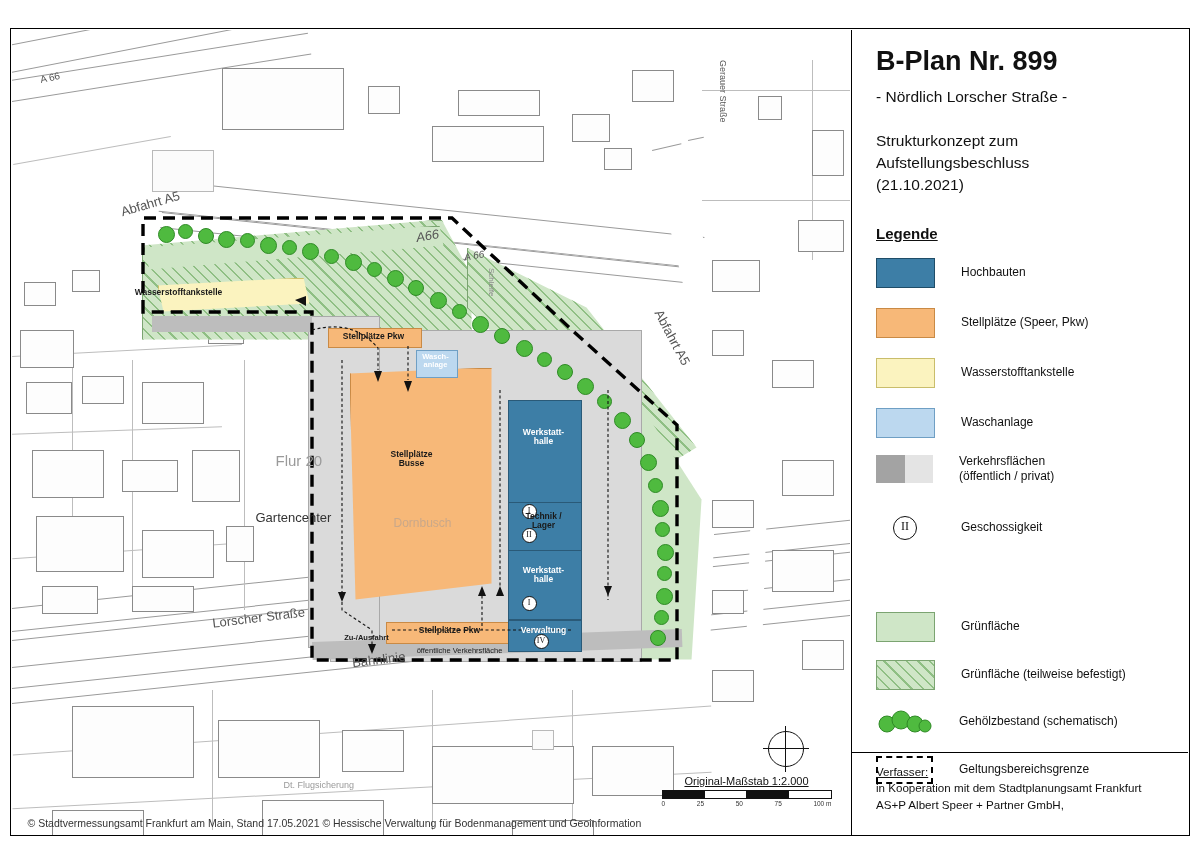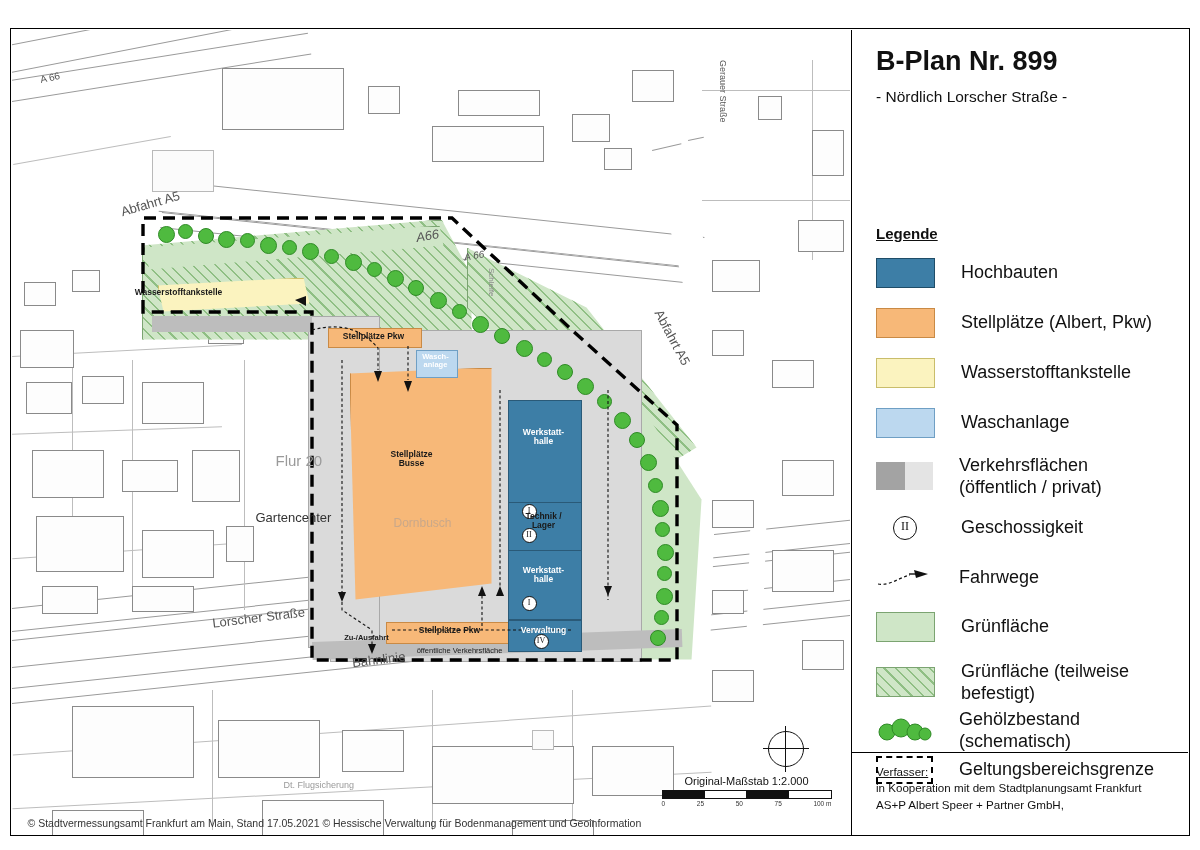--- a/index.html
+++ b/index.html
@@ -38,40 +38,40 @@
   .circnum{position:absolute;width:13px;height:13px;border:1.1px solid #111;border-radius:50%;background:#fff;color:#111;
            font-size:8px;line-height:11px;text-align:center;font-family:"Liberation Serif",serif;}
 
   
   .ltitle{position:absolute;left:24px;top:16px;font-size:27px;font-weight:bold;color:#111;}
   .lsub{position:absolute;left:24px;top:58px;font-size:15.5px;color:#111;}
   .lsub2{position:absolute;left:24px;top:100px;font-size:15.5px;color:#111;line-height:1.45;}
   .legword{position:absolute;left:24px;top:195px;font-size:15px;font-weight:bold;color:#111;text-decoration:underline;}
   .lrow{position:absolute;left:24px;display:flex;align-items:center;}
   .swatch{width:57px;height:28px;flex:none;}
-  .ltext{margin-left:26px;font-size:18px;color:#111;line-height:1.25;}
+  .ltext{margin-left:26px;font-size:12px;color:#111;line-height:1.25;}
   .sw-blue{background:#3d7ea6;border:1px solid #1f4d68;}
   .sw-orange{background:#f7b878;border:1px solid #c98a45;}
   .sw-yellow{background:#fbf3bf;border:1px solid #c9bd6b;}
   .sw-lblue{background:#bcd8ef;border:1px solid #6f9fc4;}
   .sw-grey{display:flex;}
   .sw-grey i{display:block;width:50%;height:100%;}
   .sw-green{background:#cfe6c7;border:1px solid #7ba471;}
   .sw-greenh{background:repeating-linear-gradient(45deg,#8fbf84 0 1.6px,rgba(0,0,0,0) 1.6px 8px),#cfe6c7;border:1px solid #7ba471;}
   .sw-dash{border:2.6px dashed #000;background:#fff;box-sizing:border-box;}
   .sw-plain{background:transparent;}
   .geschoss{width:22px;height:22px;border:1.4px solid #111;border-radius:50%;font-family:"Liberation Serif",serif;
             font-size:12px;text-align:center;line-height:19px;color:#111;margin-left:17px;}
 
   .footrule{position:absolute;left:0;right:0;top:722px;border-top:1.5px solid #000;}
   .verf{position:absolute;left:24px;top:734px;font-size:11.6px;color:#111;line-height:1.45;}
 
   .copyright{position:absolute;left:16px;bottom:6px;font-size:10.5px;color:#333;white-space:nowrap;}
   .scalewrap{position:absolute;right:18px;bottom:28px;text-align:center;}
-  .scaletxt{font-size:11px;color:#111;margin-bottom:3px;}
+  .scaletxt{font-size:11px;color:#111;margin-bottom:3px;text-decoration:underline;}
   .scalebar{display:flex;height:7px;border:1px solid #111;width:168px;}
   .scalebar i{flex:1;border-right:1px solid #111;}
   .scalebar i:last-child{border-right:0;}
   .scaleticks{display:flex;width:170px;font-size:6.5px;color:#333;justify-content:space-between;margin-top:1px;}
   .northwrap{position:absolute;right:46px;bottom:68px;}
   .north{width:34px;height:34px;border:1.4px solid #111;border-radius:50%;position:relative;}
   .north:before,.north:after{content:"";position:absolute;background:#111;}
   .north:before{left:50%;top:-6px;width:1.4px;height:46px;margin-left:-0.7px;}
   .north:after{top:50%;left:-6px;height:1.4px;width:46px;margin-top:-0.7px;}
   .arrowsvg{position:absolute;pointer-events:none;}
@@ -308,59 +308,54 @@
         <span>100 m</span>
       </div>
     </div>
 
     <div class="copyright">© Stadtvermessungsamt Frankfurt am Main, Stand 17.05.2021 © Hessische Verwaltung für Bodenmanagement und Geoinformation</div>
   </div>
 
   <div class="legendpane">
     <div class="ltitle">B-Plan Nr. 899</div>
     <div class="lsub">- Nördlich Lorscher Straße -</div>
+    <div class="lsub2">
+      <div>Strukturkonzept zum</div>
+      <div>Aufstellungsbeschluss</div>
+      <div>(21.10.2021)</div>
+    </div>
     <div class="legword">Legende</div>
 
     <div class="lrow" style="top:228px;">
       <span class="swatch sw-blue"></span>
       <span class="ltext">Hochbauten</span>
     </div>
     <div class="lrow" style="top:278px;">
       <span class="swatch sw-orange"></span>
-      <span class="ltext">Stellplätze (Albert, Pkw)</span>
+      <span class="ltext">Stellplätze (Speer, Pkw)</span>
     </div>
     <div class="lrow" style="top:328px;">
       <span class="swatch sw-yellow"></span>
       <span class="ltext">Wasserstofftankstelle</span>
     </div>
     <div class="lrow" style="top:378px;">
       <span class="swatch sw-lblue"></span>
       <span class="ltext">Waschanlage</span>
     </div>
     <div class="lrow" style="top:424px;">
       <span class="swatch sw-grey">
         <i style="background:#a3a3a3;"></i>
           <i style="background:#e4e4e4;"></i>
       </span>
       <span class="ltext" style="white-space:pre-line;">Verkehrsflächen
 (öffentlich / privat)</span>
     </div>
     <div class="lrow" style="top:486px;">
       <span class="geschoss">II</span>
       <span class="ltext" style="margin-left:44px;">Geschossigkeit</span>
-    </div>
-    <div class="lrow" style="top:534px;">
-      <span class="swatch sw-plain">
-        <svg width="57" height="28" viewBox="0 0 57 28">
-          <path d="M2,20 C14,22 22,14 34,11" fill="none" stroke="#111" stroke-width="1.2" stroke-dasharray="3,2.5"></path>
-          <polygon points="52,10 38,6 40,14" fill="#111"></polygon>
-          <line x1="33" y1="10" x2="44" y2="10" stroke="#111" stroke-width="1.4"></line>
-        </svg>
-      </span>
-      <span class="ltext">Fahrwege</span>
     </div>
     <div class="lrow" style="top:582px;">
       <span class="swatch sw-green"></span>
       <span class="ltext">Grünfläche</span>
     </div>
     <div class="lrow" style="top:630px;width:300px;">
       <span class="swatch sw-greenh"></span>
       <span class="ltext">Grünfläche (teilweise befestigt)</span>
     </div>
     <div class="lrow" style="top:678px;">

